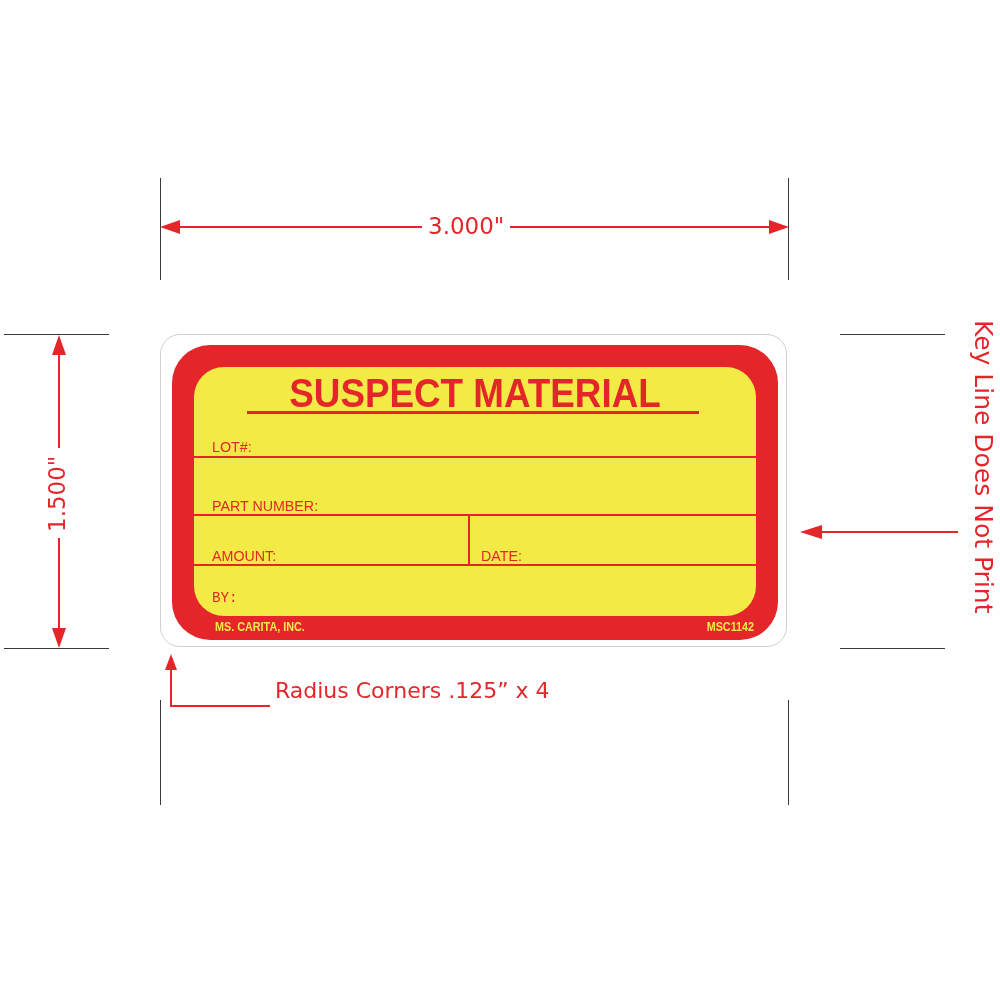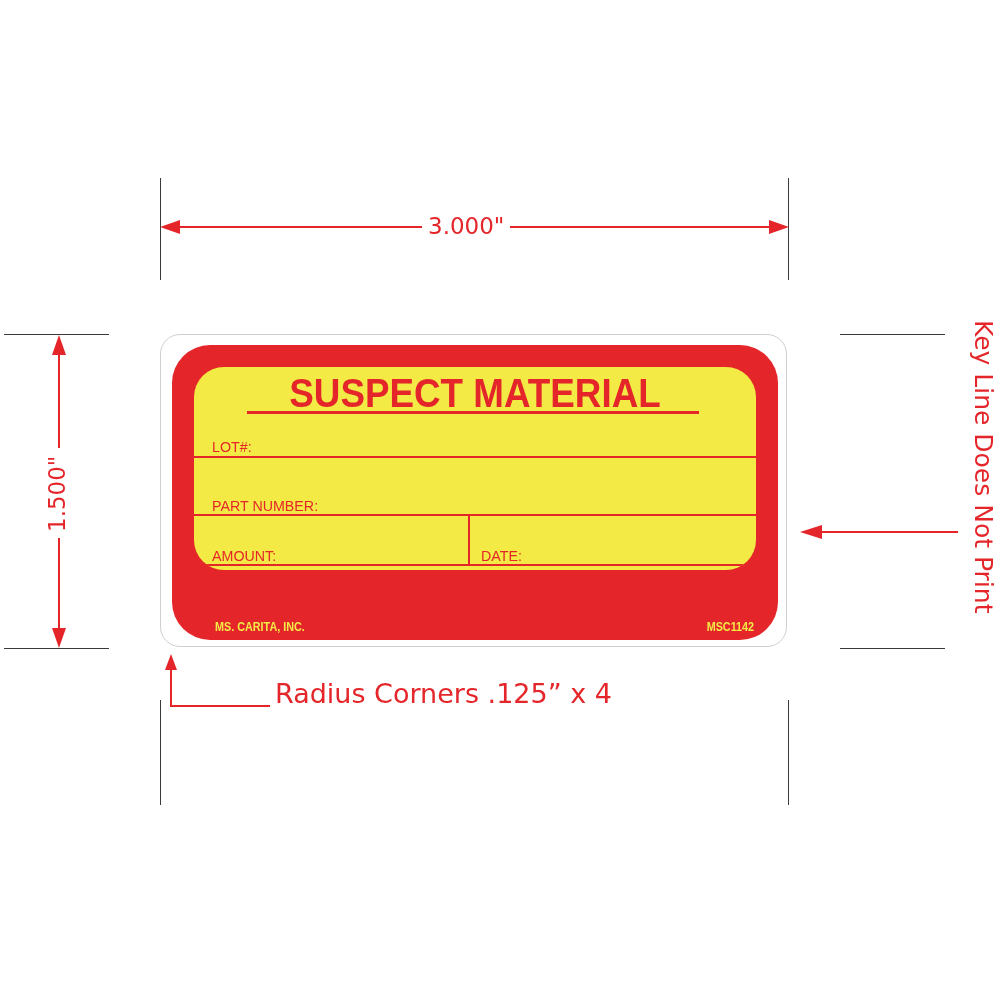--- a/index.html
+++ b/index.html
@@ -9,21 +9,21 @@
 
   
   .hline-red { position: absolute; height: 2px; background: #e4262a; }
   .vline-red { position: absolute; width: 2px; background: #e4262a; }
 
   .dim-text { position: absolute; color: #e4262a; font-family: "DejaVu Sans", sans-serif; font-size: 23px; background: #fff; padding: 0 6px; line-height: 1; }
 
   
   .keyline { position: absolute; left: 160px; top: 334px; width: 627px; height: 313px; border: 1.5px solid #cfcfcf; border-radius: 20px; box-sizing: border-box; background: #fff; }
   .red-band { position: absolute; left: 172px; top: 345px; width: 606px; height: 295px; background: #e4262a; border-radius: 38px; }
-  .yellow-panel { position: absolute; left: 194px; top: 367px; width: 562px; height: 203px; background: #f3ea45; border-radius: 30px; overflow: hidden; }
+  .yellow-panel { position: absolute; left: 194px; top: 367px; width: 562px; height: 249px; background: #f3ea45; border-radius: 30px; overflow: hidden; }
 
   .title { position: absolute; left: 0; width: 100%; top: 4px; text-align: center; color: #e4262a; font-family: "Liberation Sans", sans-serif; font-weight: bold; font-size: 40px; letter-spacing: 0px; transform: scaleX(0.92); }
   .title-underline { position: absolute; left: 53px; width: 452px; top: 44px; height: 3px; background: #e4262a; }
 
   .rule { position: absolute; left: 0; width: 100%; height: 2px; background: #e4262a; }
   .vrule { position: absolute; width: 2px; background: #e4262a; }
 
   .field-label { position: absolute; color: #e4262a; font-family: "Liberation Sans", sans-serif; font-size: 15px; line-height: 1; transform: scaleX(0.95); transform-origin: left; }
 
   .footer-text { position: absolute; color: #f3ea45; font-family: "Liberation Sans", sans-serif; font-weight: bold; font-size: 12px; line-height: 1; transform: scaleX(0.9); }
@@ -64,21 +64,21 @@
   </svg>
 <div class="vert-text" style="left:996px; top:320px; transform:rotate(90deg); font-size:25px;">Key Line Does Not Print</div>
 
 <div class="abs gray-line" style="left:160px; top:700px; width:1px; height:105px;"></div>
 <div class="abs gray-line" style="left:788px; top:700px; width:1px; height:105px;"></div>
 <svg class="abs" style="left:163px; top:654px;" width="110" height="54" viewBox="0 0 110 54">
   <polygon points="8,0 2,16 14,16" fill="#e4262a"></polygon>
   <rect x="7" y="14" width="2" height="39" fill="#e4262a"></rect>
   <rect x="7" y="51" width="100" height="2" fill="#e4262a"></rect>
 </svg>
-<div class="dim-text" style="left:275px; top:680px; font-size:27px; padding:0;">Radius Corners .125” x 4</div>
+<div class="dim-text" style="left:275px; top:680px; font-size:22px; padding:0;">Radius Corners .125” x 4</div>
 
 <div class="keyline"></div>
 <div class="red-band">
   <div class="footer-text" style="left:38px; top:276px;">MS. CARITA, INC.</div>
   <div class="footer-text" style="left:532px; top:276px;">MSC1142</div>
 </div>
 <div class="yellow-panel">
   <div class="title">SUSPECT MATERIAL</div>
   <div class="title-underline"></div>
 

